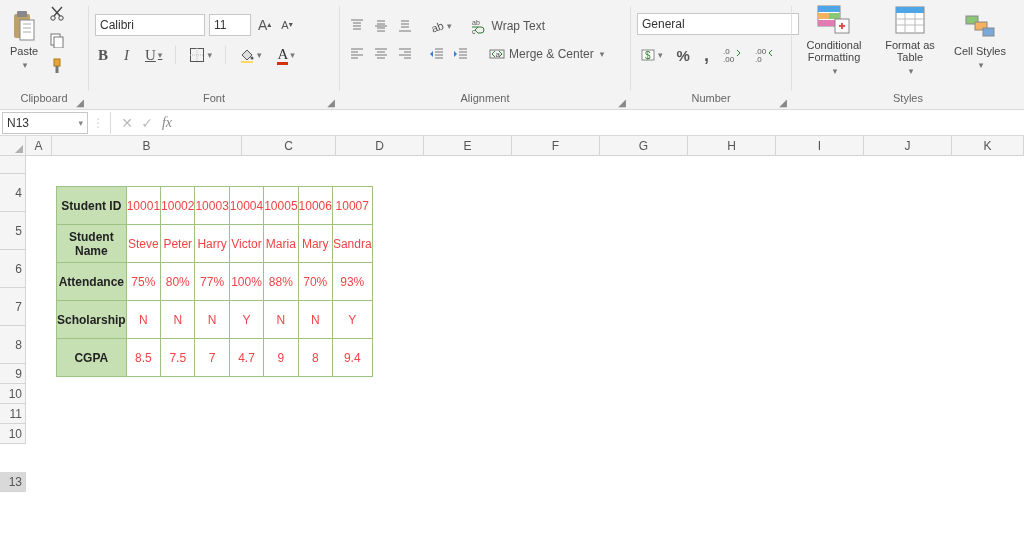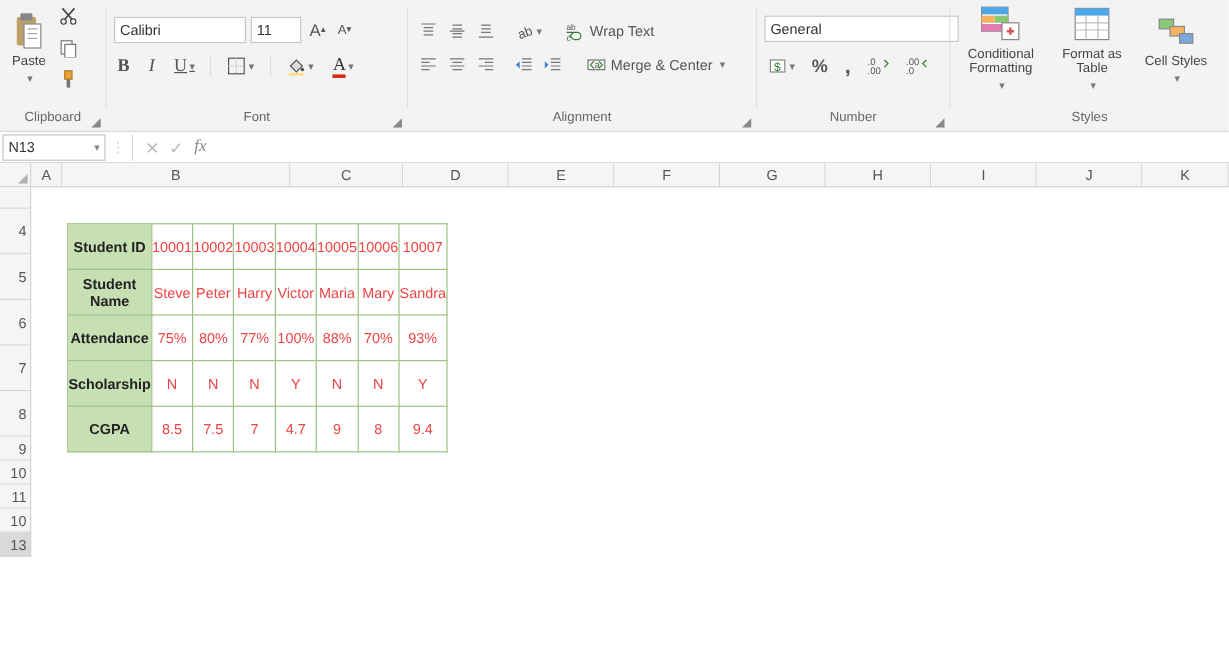--- a/index.html
+++ b/index.html
@@ -34,21 +34,21 @@
   .formula-input { flex:1; border:none; outline:none; height:22px; font-size:12px; padding-left:6px; }
 
   
   .sheet { position:relative; background:#fff; height:calc(538px - 110px - 26px); }
   .col-headers { display:flex; position:absolute; top:0; left:0; height:20px; }
   .corner { width:26px; height:20px; border-right:1px solid #d4d4d4; border-bottom:1px solid #d4d4d4; background:#f5f5f5; position:relative;}
   .corner::after{content:"";position:absolute;right:2px;bottom:2px;width:0;height:0;border-left:8px solid transparent;border-bottom:8px solid #b0b0b0;}
   .col-h { height:20px; text-align:center; font-size:12px; color:#555; background:#f5f5f5; border-right:1px solid #d4d4d4; border-bottom:1px solid #d4d4d4; display:flex; align-items:center; justify-content:center;}
   .row-headers { position:absolute; top:20px; left:0; width:26px; }
   .row-h { width:26px; padding-right:3px; text-align:right; font-size:12px; color:#555; background:#f5f5f5; border-right:1px solid #d4d4d4; border-bottom:1px solid #d4d4d4; display:flex; align-items:center; justify-content:flex-end;}
-  .row-h.sel { background:#d9d9d9; }
+  .row-h.sel { background:#d9d9d9;margin-top:28px; }
 
   .data-area { position:absolute; top:20px; left:26px; }
   .student-table { border-collapse:collapse; position:absolute; top:30px; left:30px; }
   .student-table td, .student-table th { border:1px solid #9dc284; text-align:center; font-size:12px; padding:0; height:38px; }
   .student-table th { background:#c6e0b4; font-weight:700; color:#222; width:192px;}
   .student-table td { color:#ef4444; width:89px; }
 </style>
 </head>
 <body>
 

